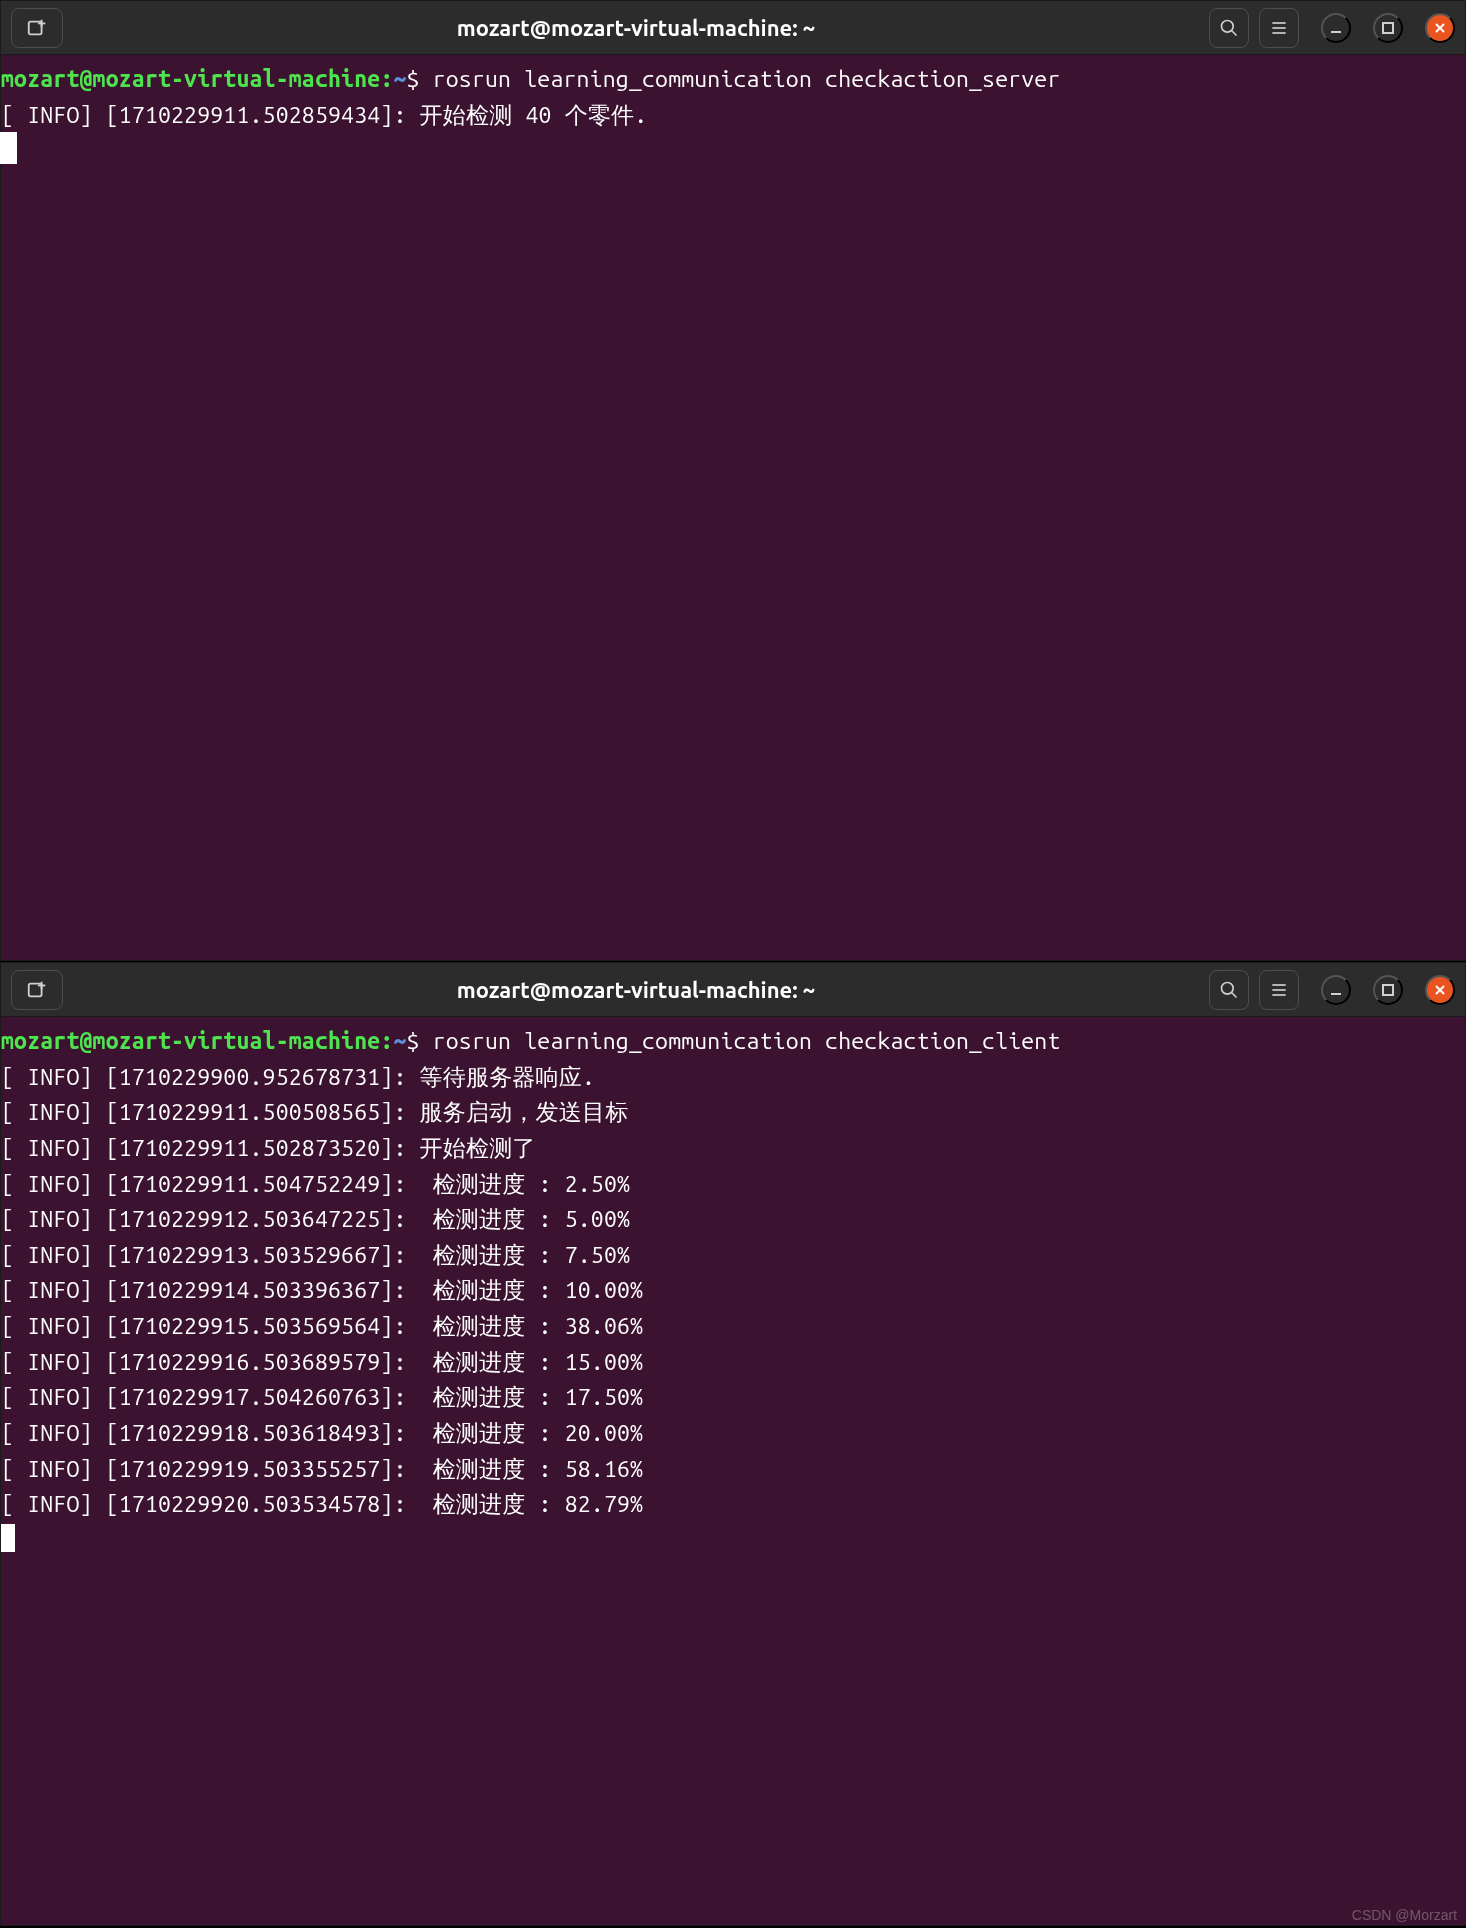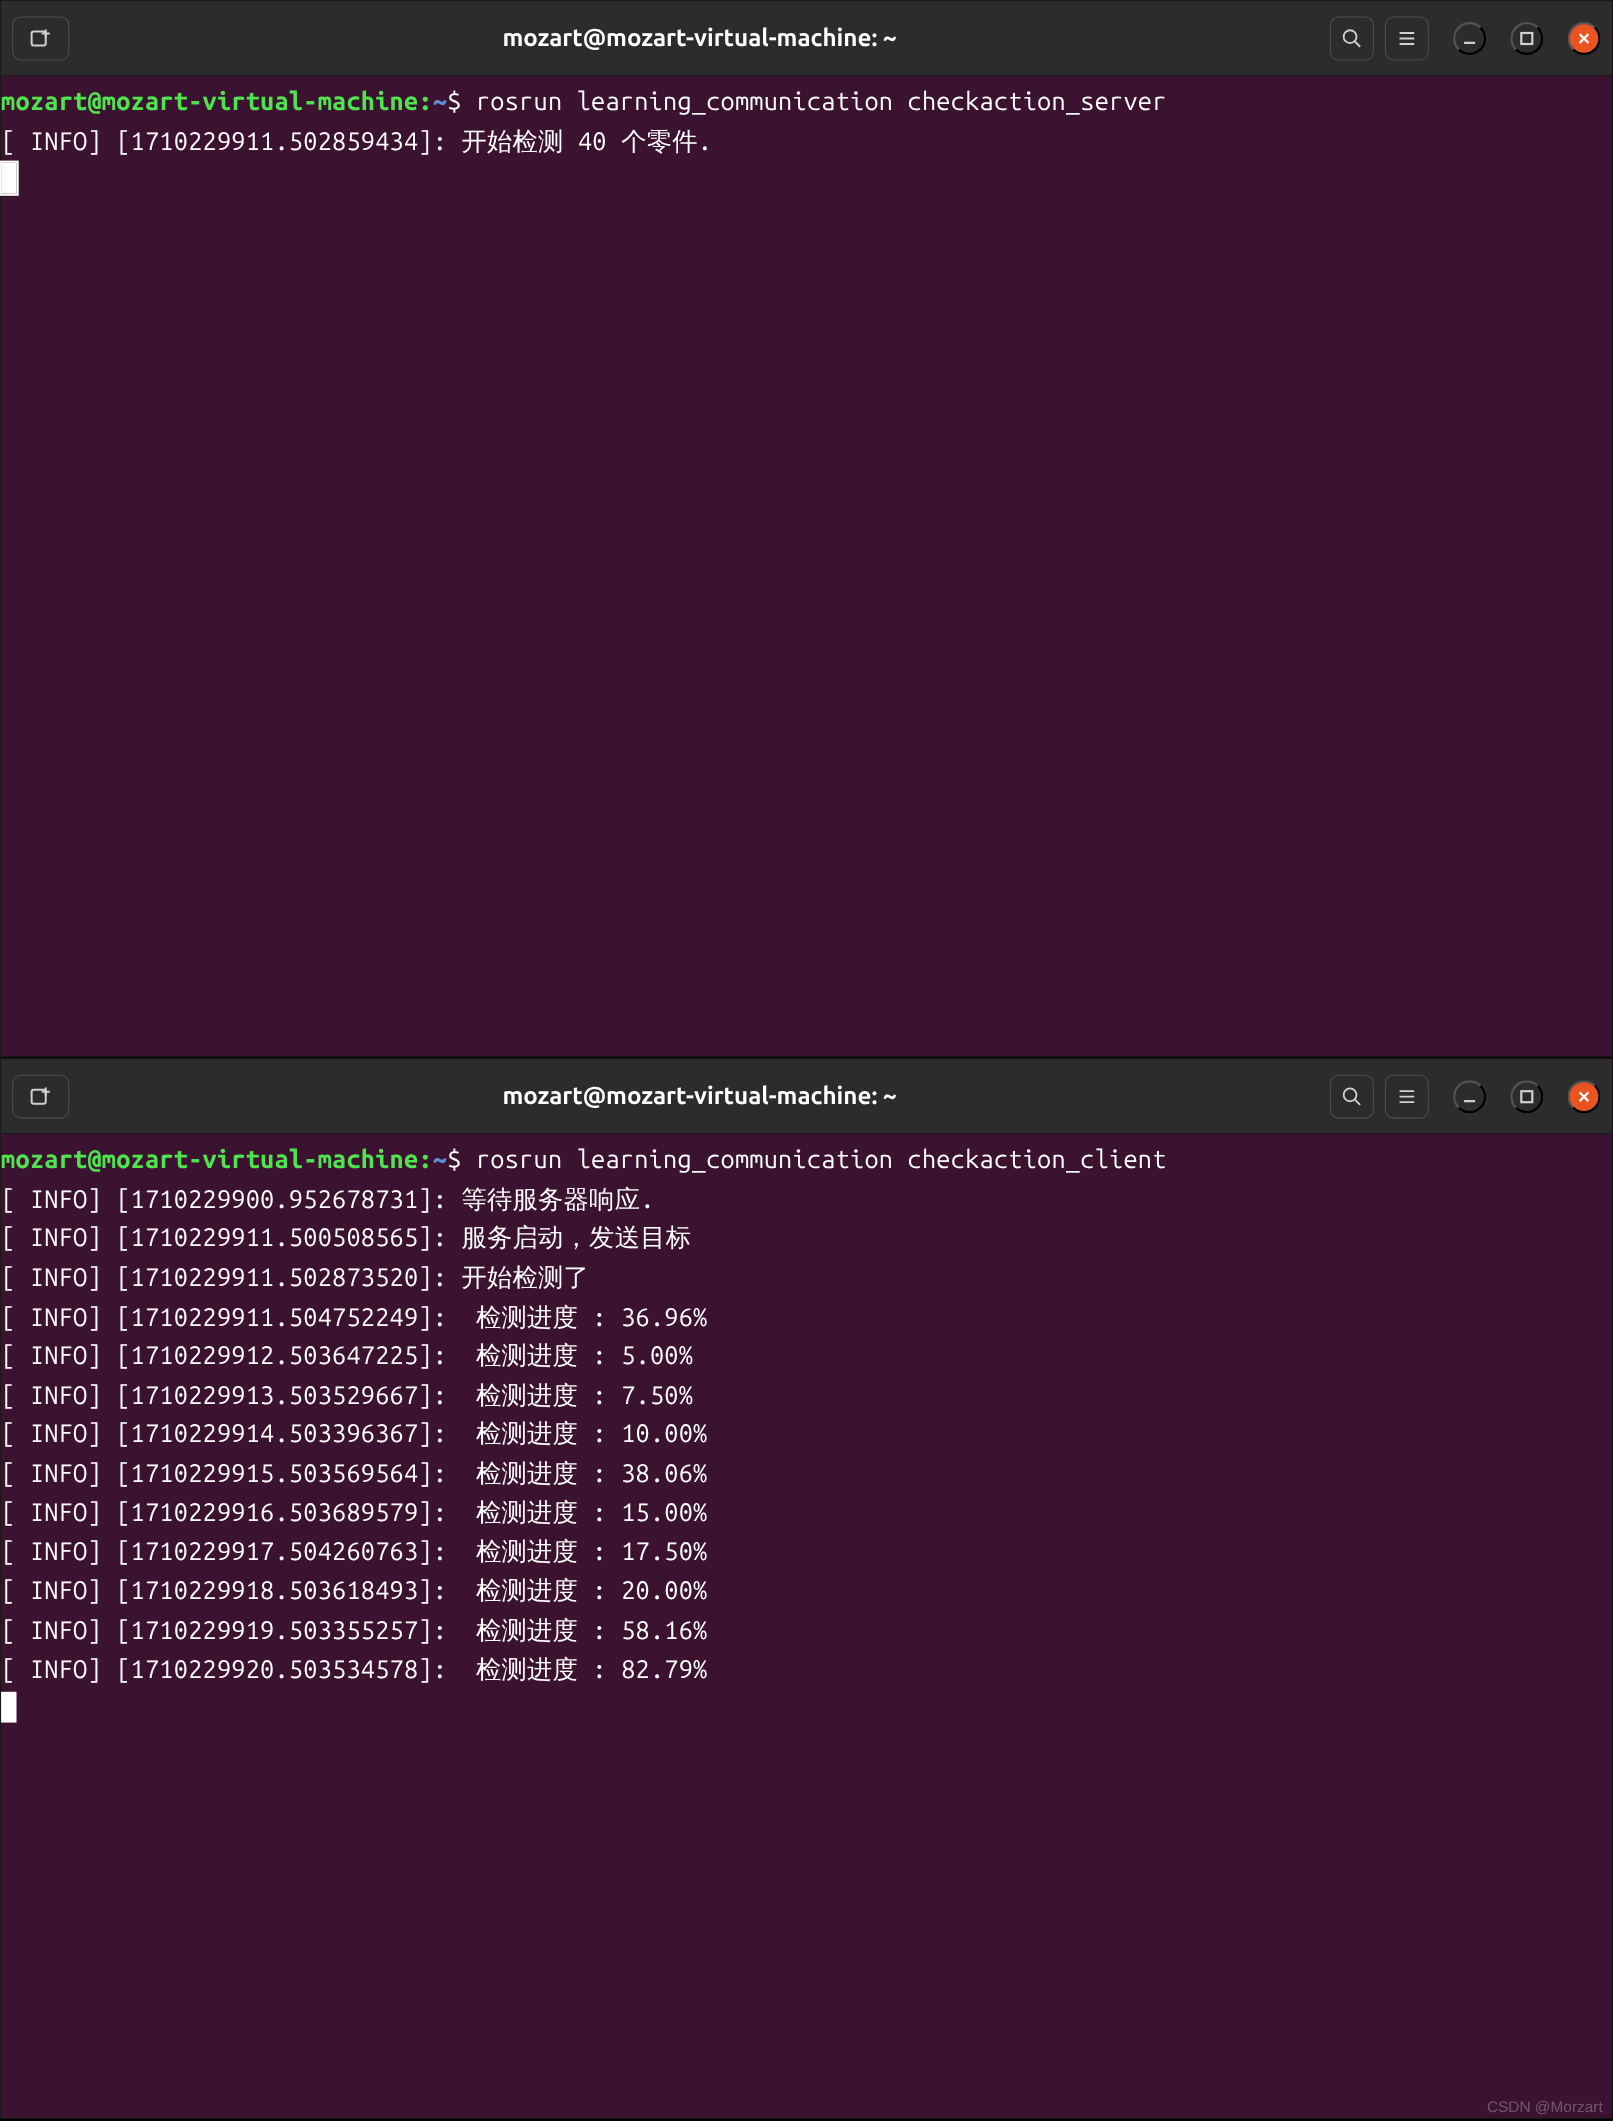--- a/index.html
+++ b/index.html
@@ -11,21 +11,21 @@
       overflow: hidden;
     }
     .terminal-window {
       background: #3b1330;
       position: relative;
       border: 1px solid #1a1a1a;
     }
     .window-1 { height: 961px; }
     .window-2 { height: 964px; margin-top: 1px; }
     .titlebar {
-      height: 68px;
+      height: 54px;
       background: #2c2c2c;
       display: flex;
       align-items: center;
       padding: 0 10px;
       border-bottom: 1px solid #1a1a1a;
     }
     .titlebar-left {
       display: flex;
       align-items: center;
       gap: 8px;
@@ -209,21 +209,21 @@
             <line x1="3" y1="3" x2="11" y2="11"></line>
             <line x1="11" y1="3" x2="3" y2="11"></line>
           </svg>
       </button>
     </div>
   </div>
   <div class="terminal-content"><span class="prompt-user">mozart@mozart-virtual-machine</span><span class="prompt-user">:</span><span class="prompt-path">~</span><span>$ </span><span>rosrun learning_communication checkaction_client</span>
 <span>[ INFO] [1710229900.952678731]: 等待服务器响应.</span>
 <span>[ INFO] [1710229911.500508565]: 服务启动，发送目标</span>
 <span>[ INFO] [1710229911.502873520]: 开始检测了</span>
-<span>[ INFO] [1710229911.504752249]:  检测进度 : 36.96%</span>
+<span>[ INFO] [1710229911.504752249]:  检测进度 : 2.50%</span>
 <span>[ INFO] [1710229912.503647225]:  检测进度 : 5.00%</span>
 <span>[ INFO] [1710229913.503529667]:  检测进度 : 7.50%</span>
 <span>[ INFO] [1710229914.503396367]:  检测进度 : 10.00%</span>
 <span>[ INFO] [1710229915.503569564]:  检测进度 : 38.06%</span>
 <span>[ INFO] [1710229916.503689579]:  检测进度 : 15.00%</span>
 <span>[ INFO] [1710229917.504260763]:  检测进度 : 17.50%</span>
 <span>[ INFO] [1710229918.503618493]:  检测进度 : 20.00%</span>
 <span>[ INFO] [1710229919.503355257]:  检测进度 : 58.16%</span>
 <span>[ INFO] [1710229920.503534578]:  检测进度 : 82.79%</span>
 <span class="cursor-solid"></span></div>

